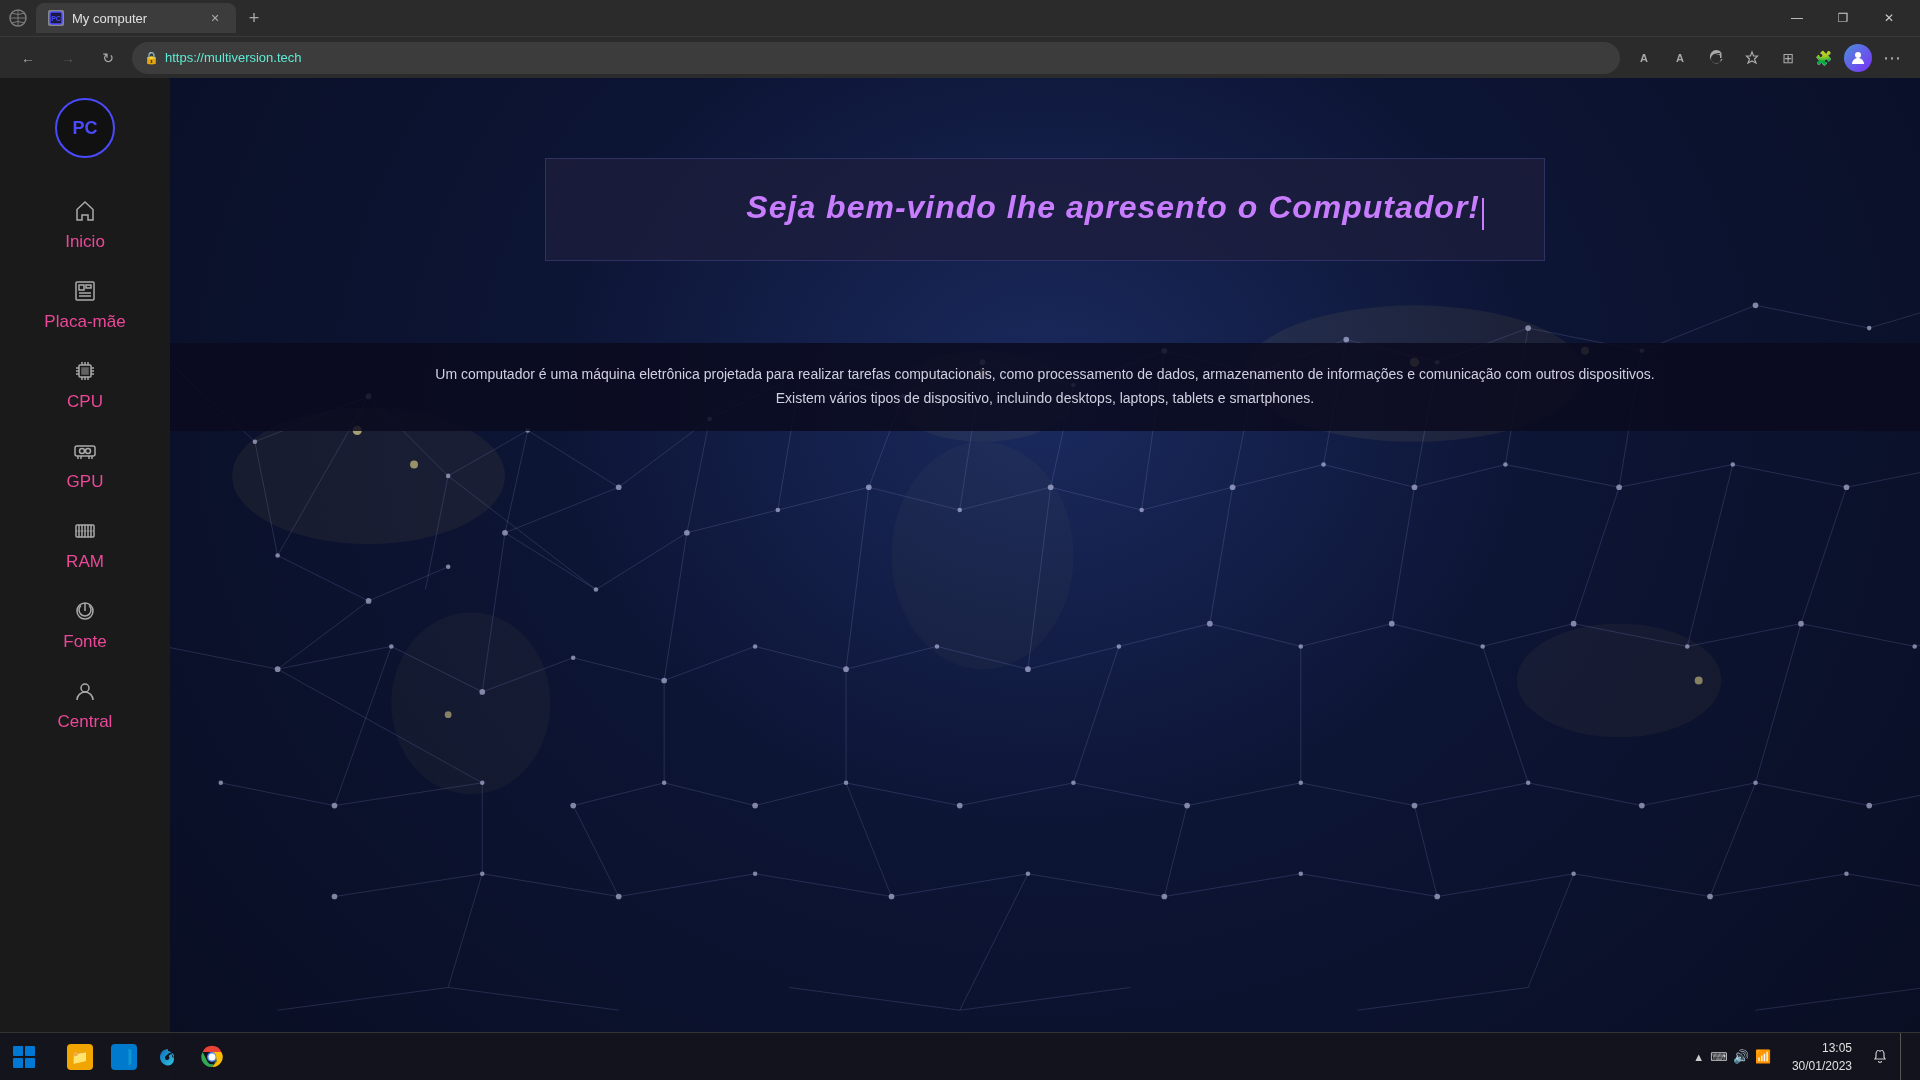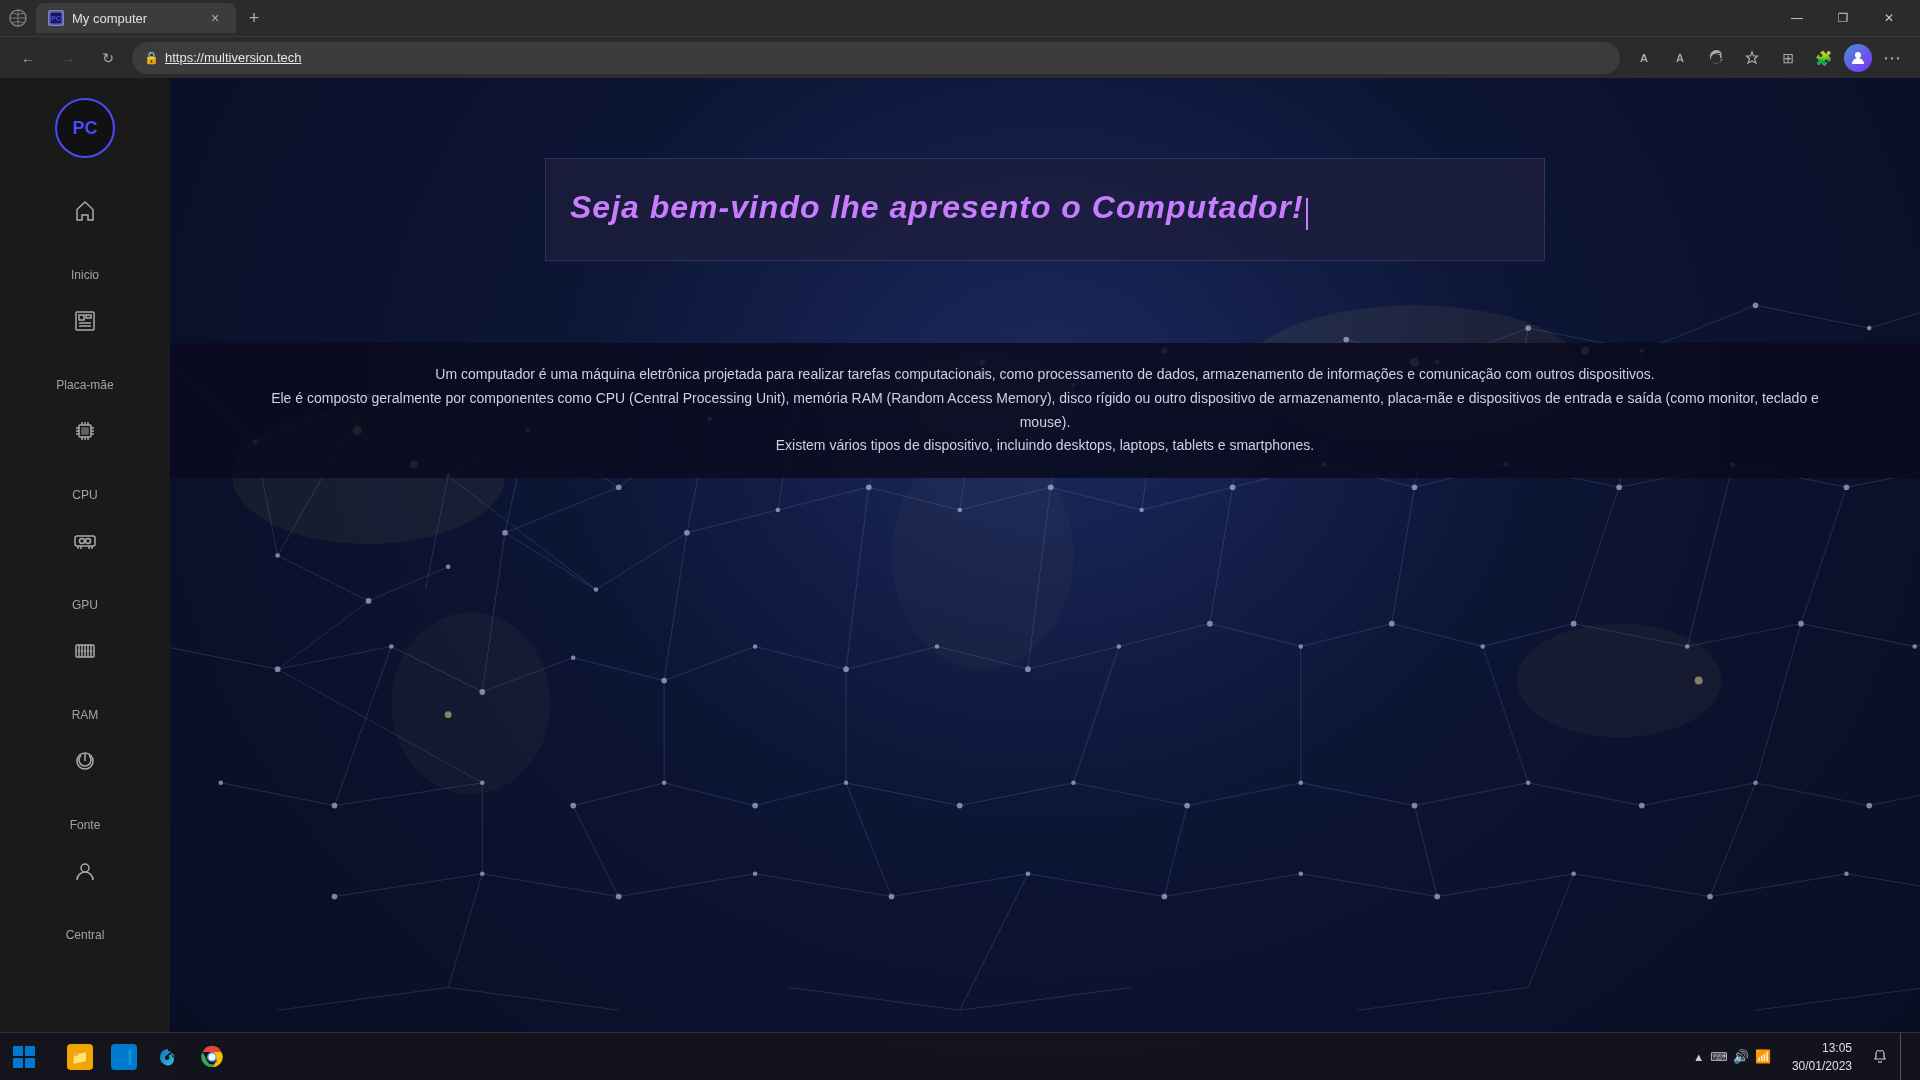--- a/index.html
+++ b/index.html
@@ -153,23 +153,22 @@
       cursor: pointer;
       color: #ccc;
       transition: color 0.2s;
       gap: 4px;
     }
     .nav-item .nav-icon {
       font-size: 22px;
       color: #aaa;
     }
     .nav-item .nav-label {
-      font-size: 12px;
-      color: #a3a3a3;
-      margin-top: 36px;
+      font-size: 17px;
+      color: #ec4899;
     }
 
     
     .main-content {
       flex: 1;
       position: relative;
       overflow: hidden;
       background: #0d1b3e;
     }
 
@@ -197,22 +196,22 @@
       top: 0; left: 0;
       width: 100%;
       z-index: 5;
       display: flex;
       justify-content: center;
       padding-top: 80px;
     }
     .hero-box {
       background: rgba(30, 30, 60, 0.75);
       border: 1px solid rgba(100, 100, 200, 0.3);
-      padding: 30px 24px;
-      text-align: left;
+      padding: 30px 60px;
+      text-align: right;
       width: 1000px;
     }
     .hero-title {
       color: #c87dff;
       font-size: 32px;
       font-weight: 600;
       font-style: italic;
       letter-spacing: 1px;
     }
     .hero-cursor {
@@ -357,21 +356,21 @@
       <div class="win-btn close">✕</div>
     </div>
   </div>
 
   <div class="address-bar">
     <div class="nav-btn">←</div>
     <div class="nav-btn" style="color:#555;">→</div>
     <div class="nav-btn">↻</div>
     <div class="url-box">
       <span class="lock-icon">🔒</span>
-      <span style="color:#e5e5e5;font-size:13px;text-decoration:underline;">https://multiversion.tech</span>
+      <span style="color:#5eead4;font-size:13px;">https://multiversion.tech</span>
     </div>
     <div class="toolbar-icons">
       <div class="toolbar-icon" style="font-size:11px;font-weight:bold;color:#aaa;">A</div>
       <div class="toolbar-icon" style="font-size:11px;font-weight:bold;color:#aaa;">A</div>
       <div class="toolbar-icon">
         <svg width="16" height="16" viewBox="0 0 16 16" fill="#aaa">
           <path d="M13.5 2.5A6.5 6.5 0 1 0 14.5 9h-1.5A5 5 0 1 1 11 4.5H8.5V3h5v5h-1.5V5.5l-1.5-1z"></path>
         </svg>
       </div>
       <div class="toolbar-icon">
@@ -754,21 +753,20 @@
     </svg>
 
     <div class="hero-section">
       <div class="hero-box">
         <span class="hero-title">Seja bem-vindo lhe apresento o Computador!</span><span class="hero-cursor"></span>
       </div>
     </div>
 
     <div class="description-section">
       <p class="description-text">Um computador é uma máquina eletrônica projetada para realizar tarefas computacionais, como processamento de dados, armazenamento de informações e comunicação com outros dispositivos.</p>
-      <p class="description-text">Ele é composto geralmente por componentes como CPU (Central Processing Unit), memória RAM (Random Access Memory), disco rígido ou outro dispositivo de armazenamento, placa-mãe e dispositivos de entrada e saída (como monitor, teclado e mouse).</p>
       <p class="description-text">Existem vários tipos de dispositivo, incluindo desktops, laptops, tablets e smartphones.</p>
     </div>
   </div>
 </div>
 
 <div class="taskbar">
   <div class="taskbar-start">
     <div class="win-logo">
       <div class="win-logo-sq" style="background:#0078d4;"></div>
       <div class="win-logo-sq" style="background:#0078d4;"></div>

